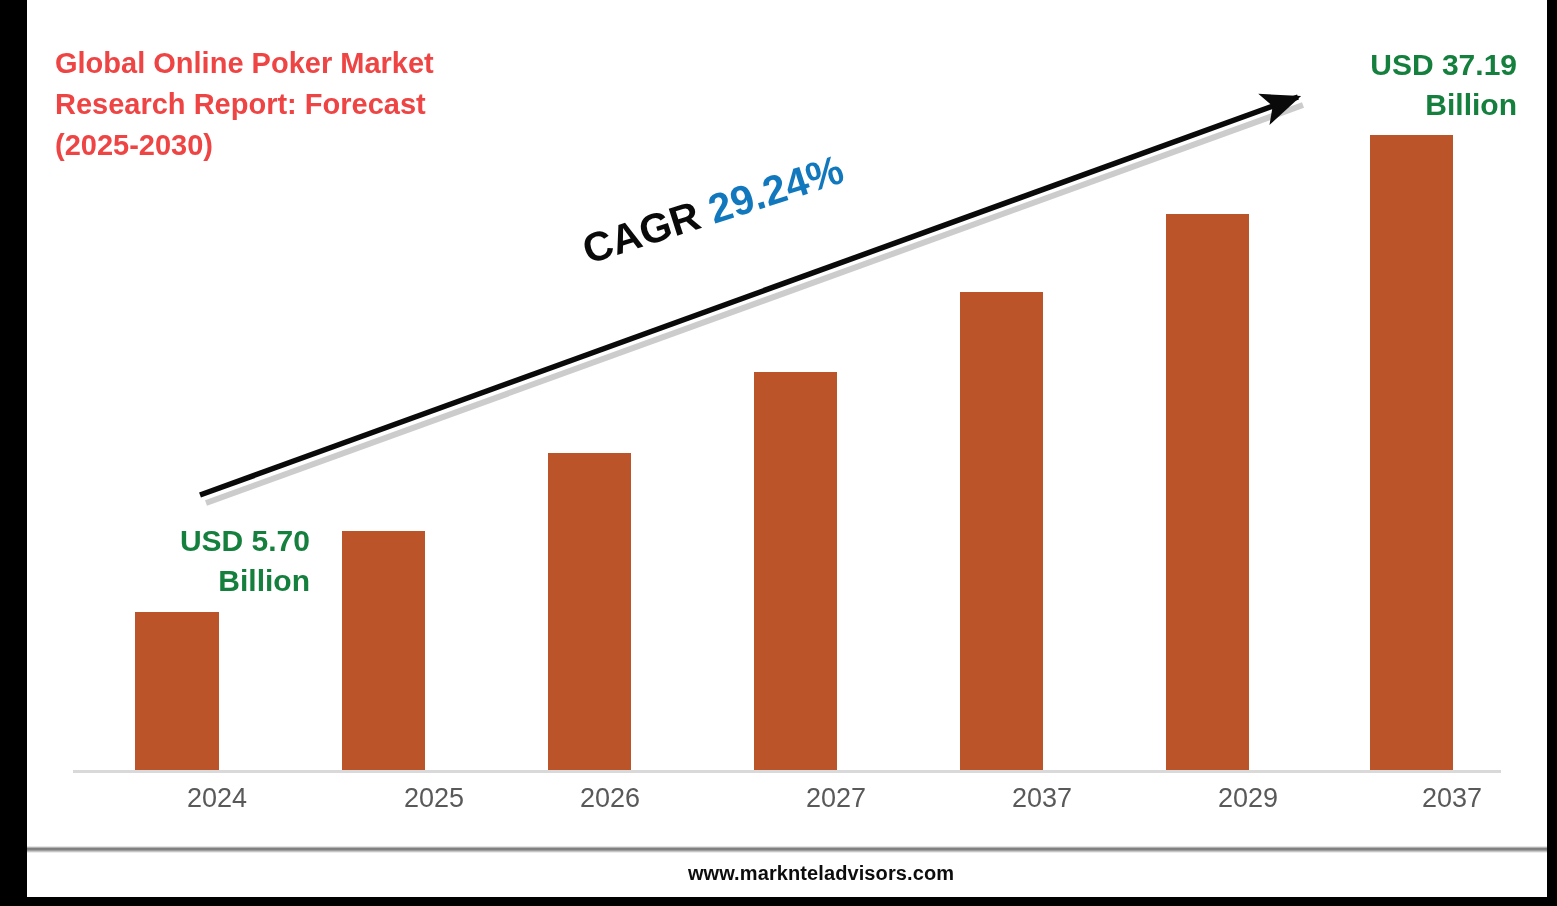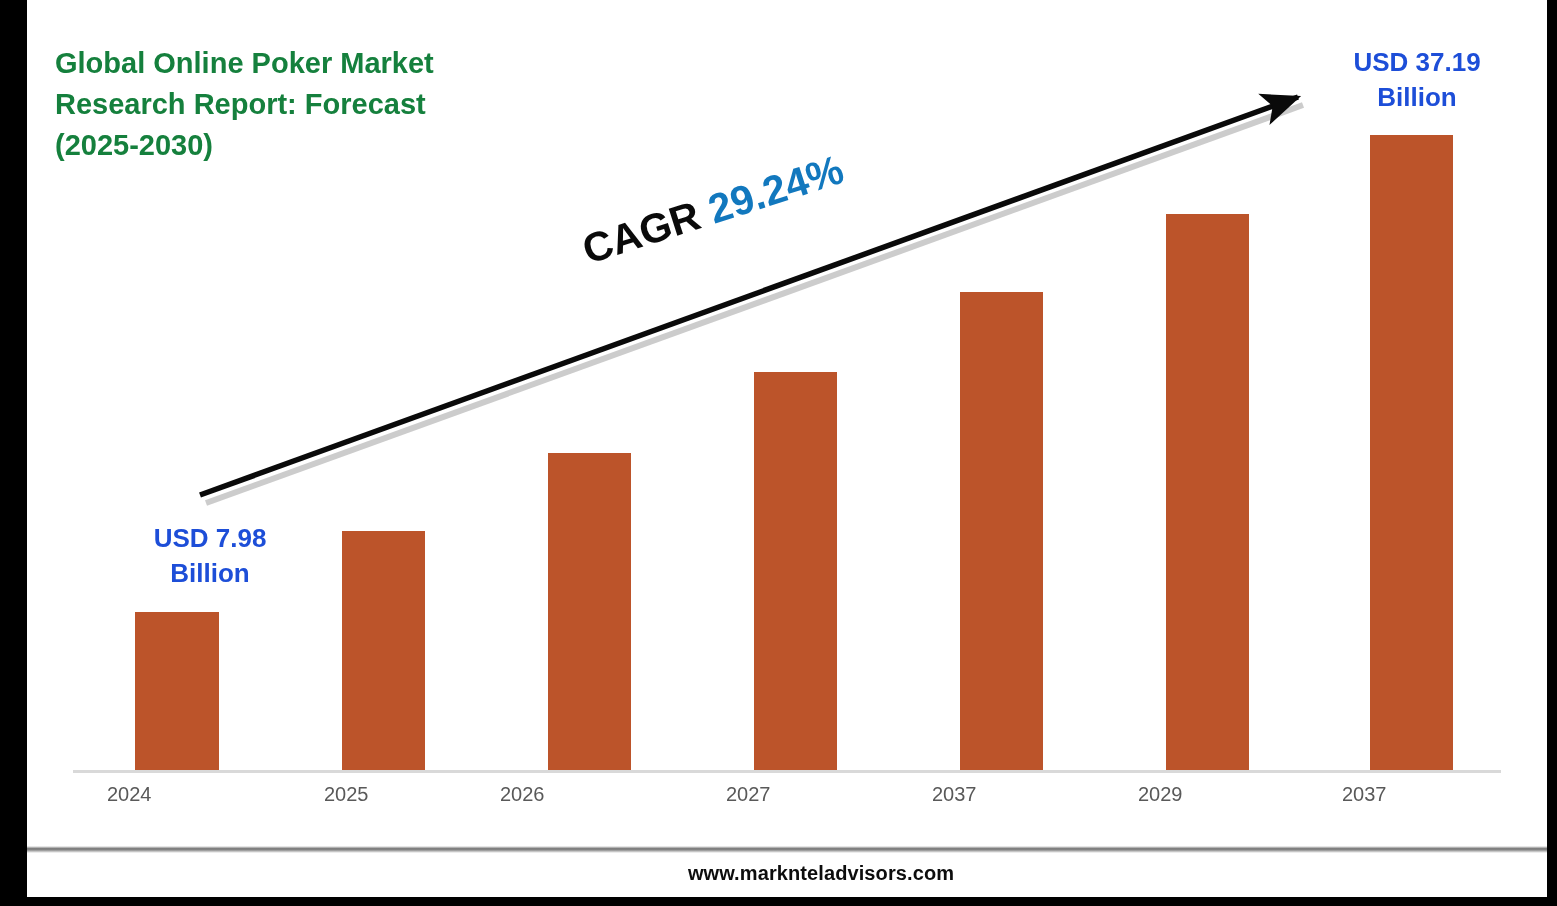--- a/index.html
+++ b/index.html
@@ -82,21 +82,21 @@
 
   
   #title {
     position: absolute;
     left: 28px;
     top: 40px;
     width: 560px;
     font-size: 29px;
     font-weight: bold;
     line-height: 1.42;
-    color: #15803d;
+    color: #ef4444;
     white-space: pre-line;
   }
 
   
   #plot {
     position: absolute;
     left: 0px;
     top: 0px;
     width: 1520px;
     height: 843px;
@@ -112,33 +112,33 @@
   }
 
   .bar {
     position: absolute;
     background: #bc542a;
   }
 
   .xtick {
     position: absolute;
     top: 780px;
-    font-size: 20px;
+    font-size: 27px;
     color: #595959;
-    text-align: left;
+    text-align: right;
   }
 
   
   .callout {
     position: absolute;
-    font-size: 26px;
-    font-weight: bold;
-    color: #1d4ed8;
+    font-size: 30px;
+    font-weight: bold;
+    color: #15803d;
     line-height: 1.34;
-    text-align: center;
+    text-align: right;
     white-space: pre-line;
   }
   #callout-start {
     left: 83px;
     top: 518px;
     width: 200px;
   }
   #callout-end {
     left: 1290px;
     top: 42px;
@@ -212,21 +212,21 @@
           </marker>
         </defs>
         <line x1="175" y1="494" x2="1272" y2="96" stroke="#9a9a9a" stroke-width="6" opacity="0.5" transform="translate(4,6)"></line>
         <line x1="173" y1="492" x2="1271" y2="94" stroke="#0a0a0a" stroke-width="5.5" marker-end="url(#ah)"></line>
       </svg>
 
       <div id="cagr-label">
         <span class="cagr-word">CAGR</span><span>&nbsp;</span><span class="cagr-value">29.24%</span>
       </div>
 
-      <div class="callout" id="callout-start">USD 7.98
+      <div class="callout" id="callout-start">USD 5.70
 Billion</div>
       <div class="callout" id="callout-end">USD 37.19
 Billion</div>
 
     </div>
 
     <div class="footer-rule"></div>
     <div class="footer-text">www.marknteladvisors.com</div>
 
   </div>

